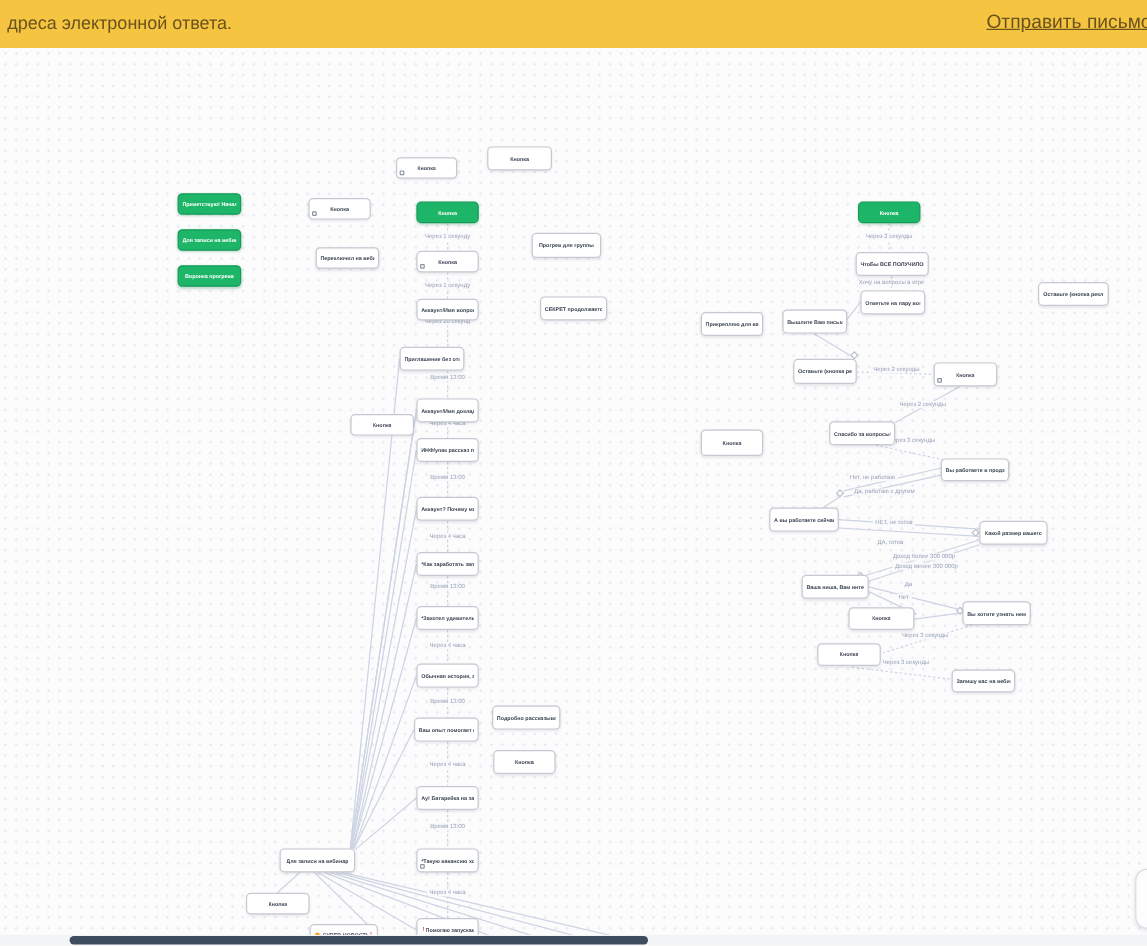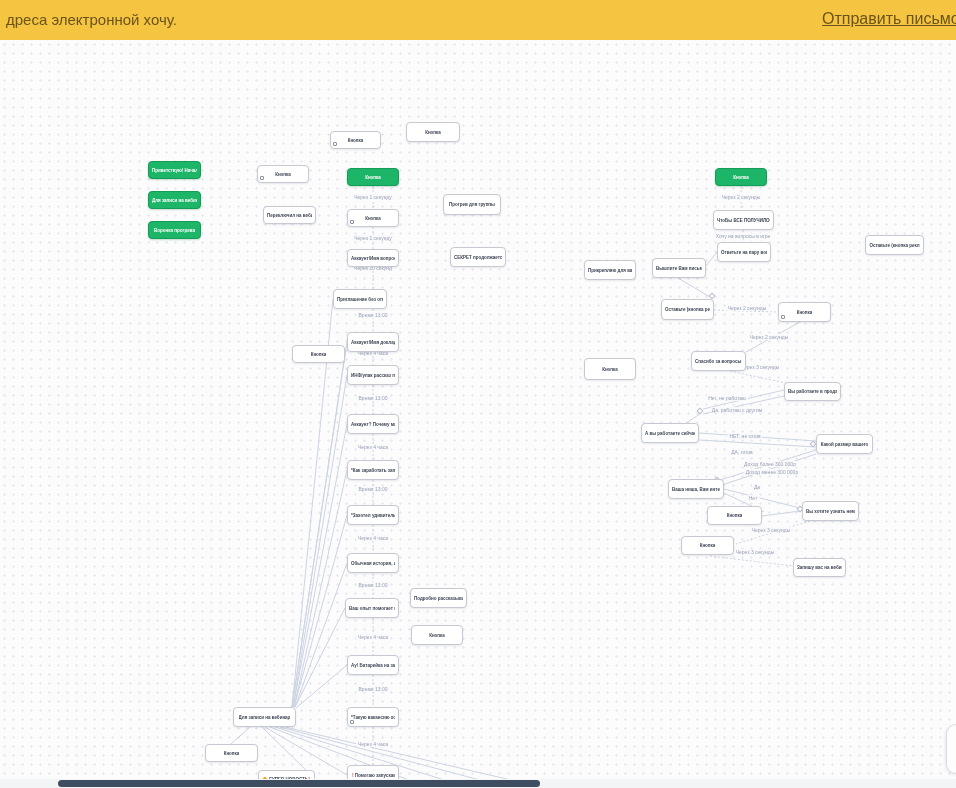--- a/index.html
+++ b/index.html
@@ -44,21 +44,21 @@
 
   
   .right-tab { position:absolute; right:-10px; top:724px; width:20px; height:50px;
     background:#fdfdfe; border:1px solid #d8dbe2; border-radius:10px 0 0 10px;
     box-shadow:-1px 1px 3px rgba(60,70,90,.10); z-index:22; cursor:pointer; }
 </style>
 </head>
 <body>
 
 <div class="banner">
-  <span class="banner-msg">дреса электронной хочу.</span>
+  <span class="banner-msg">дреса электронной ответа.</span>
   <a class="banner-link">Отправить письмо</a>
 </div>
 
 <div class="canvas">
   <svg id="edge-svg">
       <line x1="373" y1="146" x2="373" y2="169" stroke="#CCD3E2" stroke-width="1" stroke-dasharray="2,2"></line>
       <line x1="373" y1="187" x2="373" y2="209" stroke="#CCD3E2" stroke-width="1" stroke-dasharray="2,2"></line>
       <line x1="373" y1="227" x2="373" y2="249" stroke="#CCD3E2" stroke-width="1" stroke-dasharray="2,2"></line>
       <line x1="373" y1="269" x2="373" y2="292" stroke="#CCD3E2" stroke-width="1" stroke-dasharray="2,2"></line>
       <line x1="373" y1="312" x2="373" y2="325" stroke="#CCD3E2" stroke-width="1" stroke-dasharray="2,2"></line>

